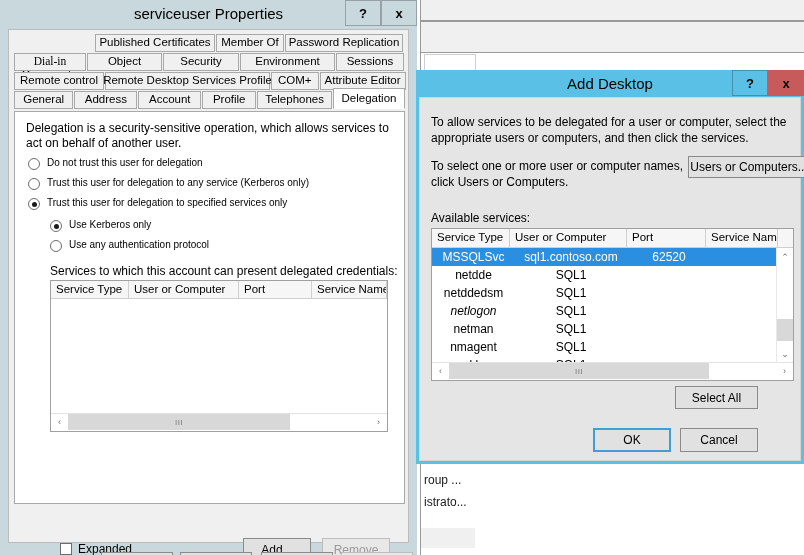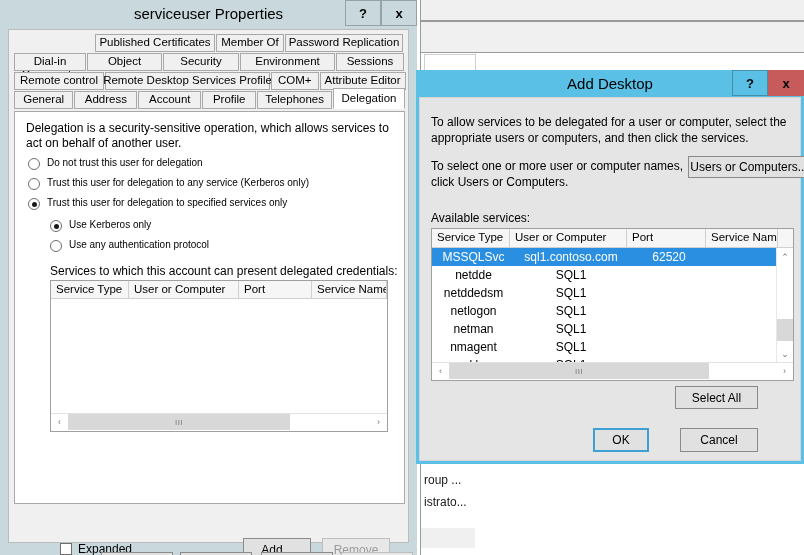--- a/index.html
+++ b/index.html
@@ -257,21 +257,21 @@
   }
   #add-list .lhead { height: 19px; background: #f6f6f6; }
   .lrow {
     display: flex; height: 18px; align-items: center;
     font-size: 12px; cursor: default;
   }
   .lrow.sel { background: #2a8fe0; color: #ffffff; }
   .lcell { padding-left: 5px; overflow: hidden; white-space: nowrap; flex: 0 0 auto; text-align: center; }
 
   #btn-selectall { left: 255px; top: 288px; width: 83px; height: 23px; }
-  #btn-add-ok     { left: 173px; top: 330px; width: 56px; height: 24px; text-align: center; }
+  #btn-add-ok     { left: 173px; top: 330px; width: 78px; height: 24px; text-align: center; }
   #btn-add-cancel { left: 260px; top: 330px; width: 78px; height: 24px; }
 </style>
 </head>
 <body>
 
 <div id="background-window">
   <div class="bg-left-strip"></div>
   <div class="bg-panel bg-panel-a"></div>
   <div class="bg-panel bg-panel-b"></div>
   <div class="bg-vline"></div>
@@ -293,21 +293,21 @@
   <div id="props-body">
 
     <div class="tabstrip" id="tabstrip">
         <div class="tabrow">
           <div class="tab" style="width: 80px; margin-top: 40px;">Organization</div>
           <div class="tab" style="width: 120px;">Published Certificates</div>
           <div class="tab" style="width: 68px;">Member Of</div>
           <div class="tab" style="width: 118px;">Password Replication</div>
         </div>
         <div class="tabrow">
-          <div class="tab" style="width: 72px;">Dial-in</div>
+          <div class="tab" style="width: 72px; font-family: Liberation Serif, serif;">Dial-in</div>
           <div class="tab" style="width: 75px;">Object</div>
           <div class="tab" style="width: 76px;">Security</div>
           <div class="tab" style="width: 95px;">Environment</div>
           <div class="tab" style="width: 68px;">Sessions</div>
         </div>
         <div class="tabrow">
           <div class="tab" style="width: 90px;">Remote control</div>
           <div class="tab" style="width: 165px;">Remote Desktop Services Profile</div>
           <div class="tab" style="width: 48px;">COM+</div>
           <div class="tab" style="width: 86px;">Attribute Editor</div>
@@ -420,21 +420,21 @@
             <div class="lcell" style="width: 79px;"></div>
             <div class="lcell" style="width: 72px;"></div>
           </div>
           <div class="lrow">
             <div class="lcell" style="width: 78px;">netddedsm</div>
             <div class="lcell" style="width: 117px;">SQL1</div>
             <div class="lcell" style="width: 79px;"></div>
             <div class="lcell" style="width: 72px;"></div>
           </div>
           <div class="lrow">
-            <div class="lcell" style="width: 78px;">netlogon</div>
+            <div class="lcell" style="width: 78px; font-style: italic;">netlogon</div>
             <div class="lcell" style="width: 117px;">SQL1</div>
             <div class="lcell" style="width: 79px;"></div>
             <div class="lcell" style="width: 72px;"></div>
           </div>
           <div class="lrow">
             <div class="lcell" style="width: 78px;">netman</div>
             <div class="lcell" style="width: 117px;">SQL1</div>
             <div class="lcell" style="width: 79px;"></div>
             <div class="lcell" style="width: 72px;"></div>
           </div>

